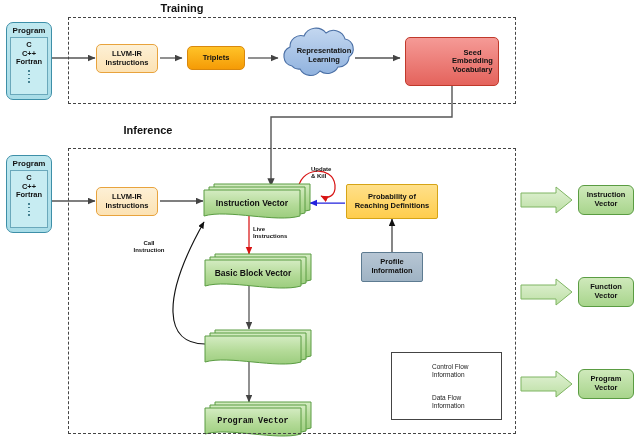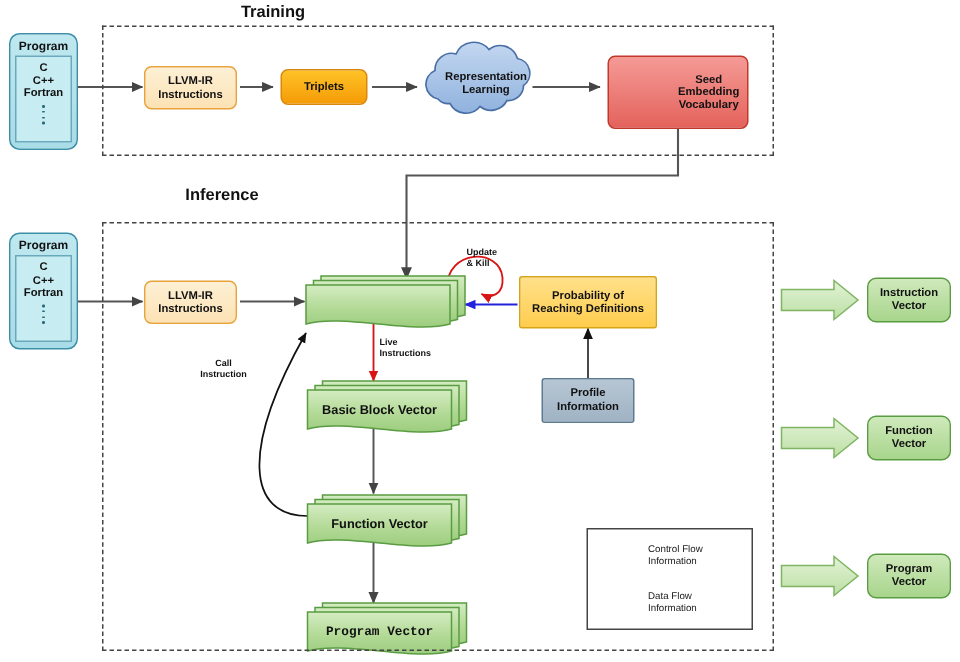--- a/index.html
+++ b/index.html
@@ -213,28 +213,28 @@
           <i></i>
       </div>
     </div>
   </div>
 
   <div class="node rr llvm" style="left:96px;top:187px;width:62px;height:29px;flex-direction:column;">
     <span>LLVM-IR</span>
     <span>Instructions</span>
   </div>
 
+  <div class="stack" style="left:204px;top:190px;width:96px;height:26px;">
+    <div class="txt" style="top:8px;">Instruction Vector</div>
+  </div>
 
   <div class="stack" style="left:205px;top:260px;width:96px;height:26px;">
     <div class="txt" style="top:8px;">Basic Block Vector</div>
   </div>
 
-  <div class="stack" style="left:205px;top:336px;width:96px;height:26px;">
-    <div class="txt" style="top:8px;">Function Vector</div>
-  </div>
 
   <div class="stack" style="left:205px;top:408px;width:96px;height:26px;">
     <div class="txt" style="top:8px;font-family:Liberation Mono, monospace;">Program Vector</div>
   </div>
 
   <div class="node rr profile" style="left:361px;top:252px;width:62px;height:30px;flex-direction:column;">
     <span>Profile</span>
     <span>Information</span>
   </div>
 

